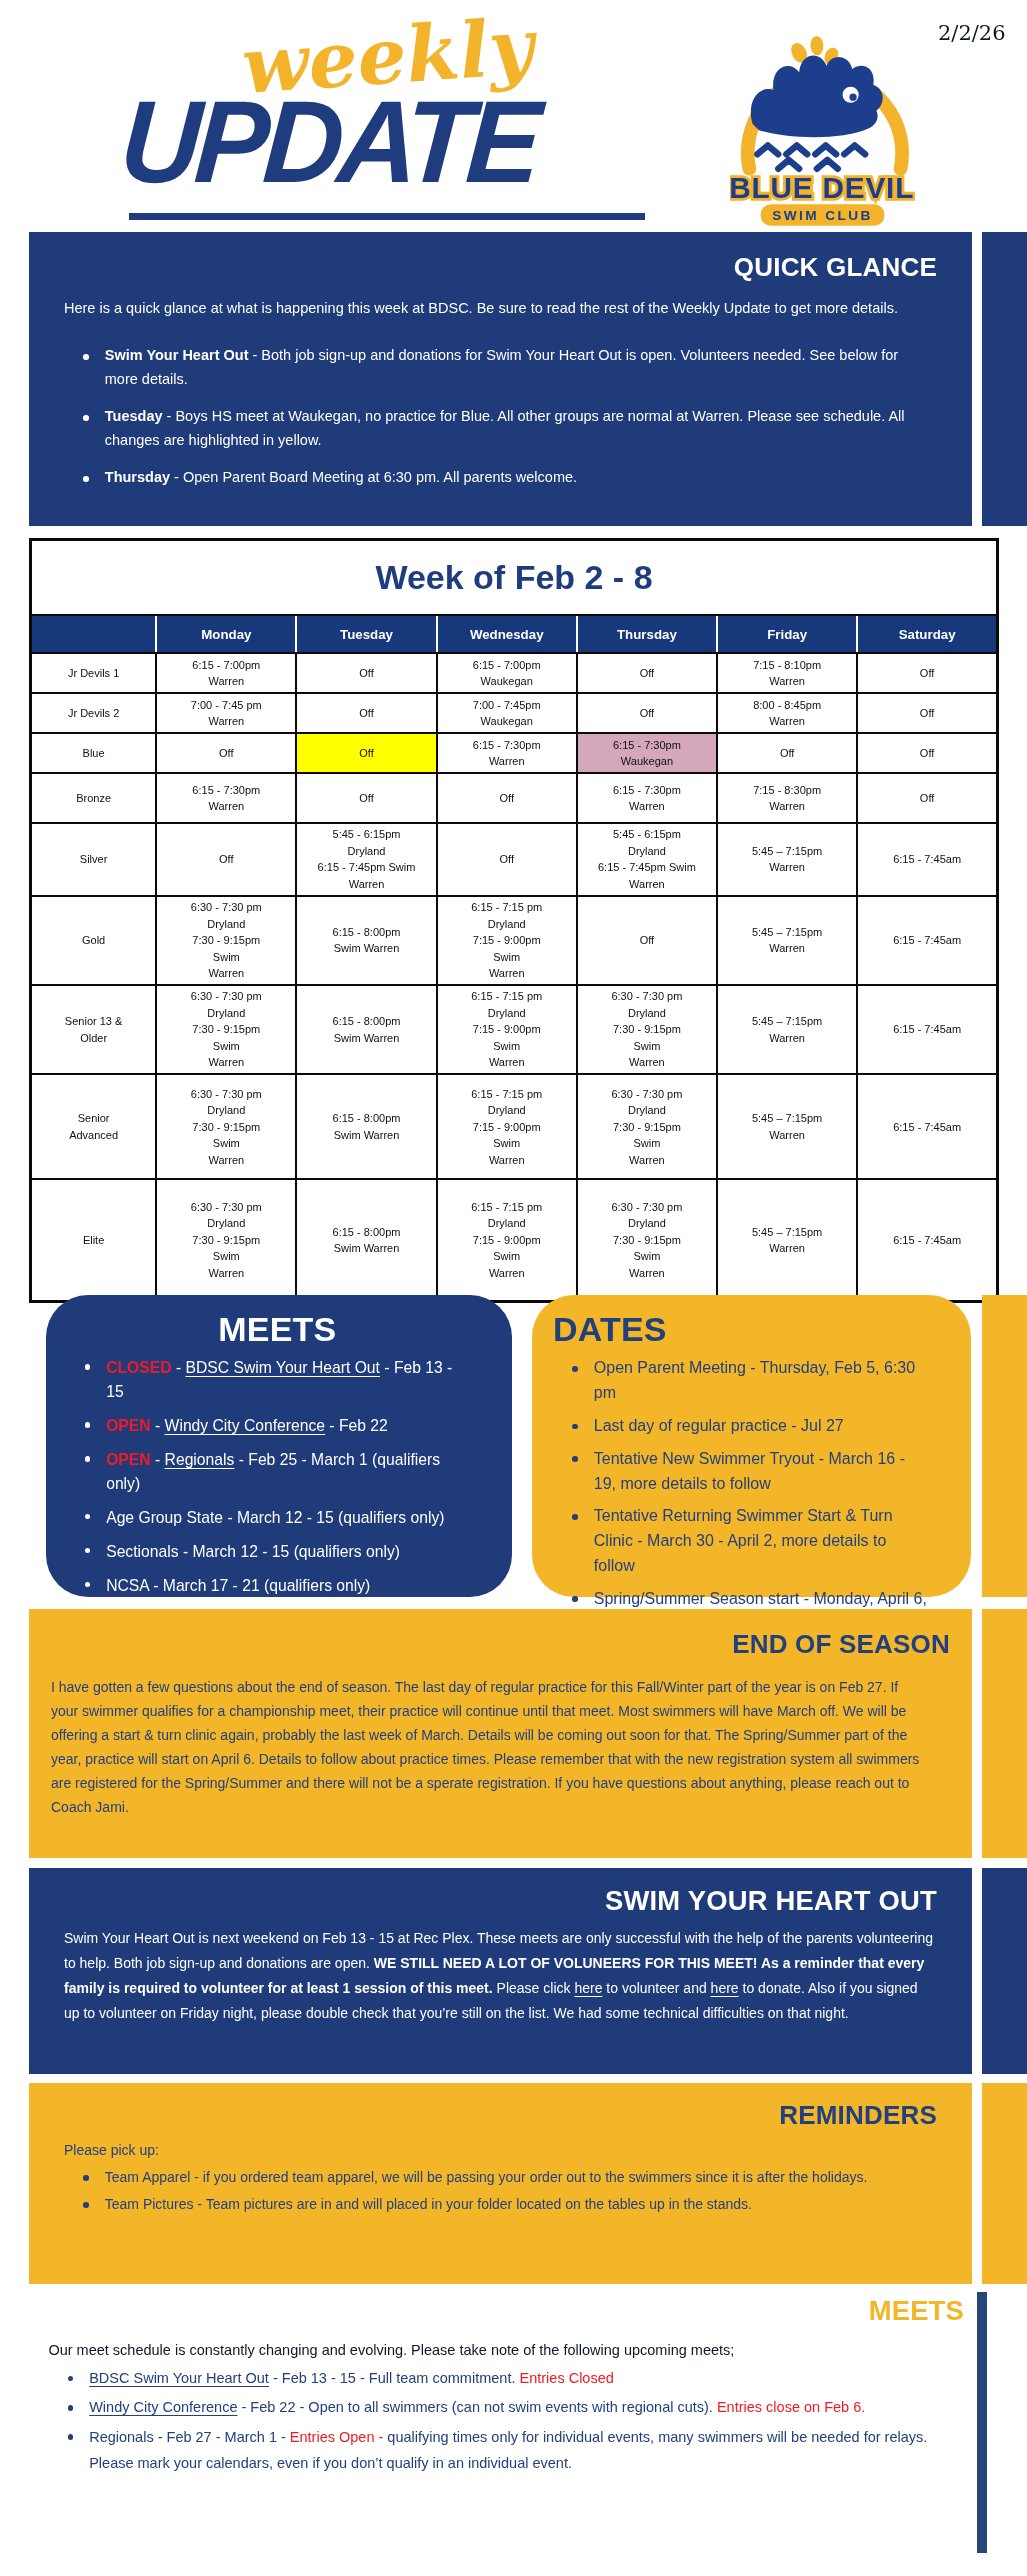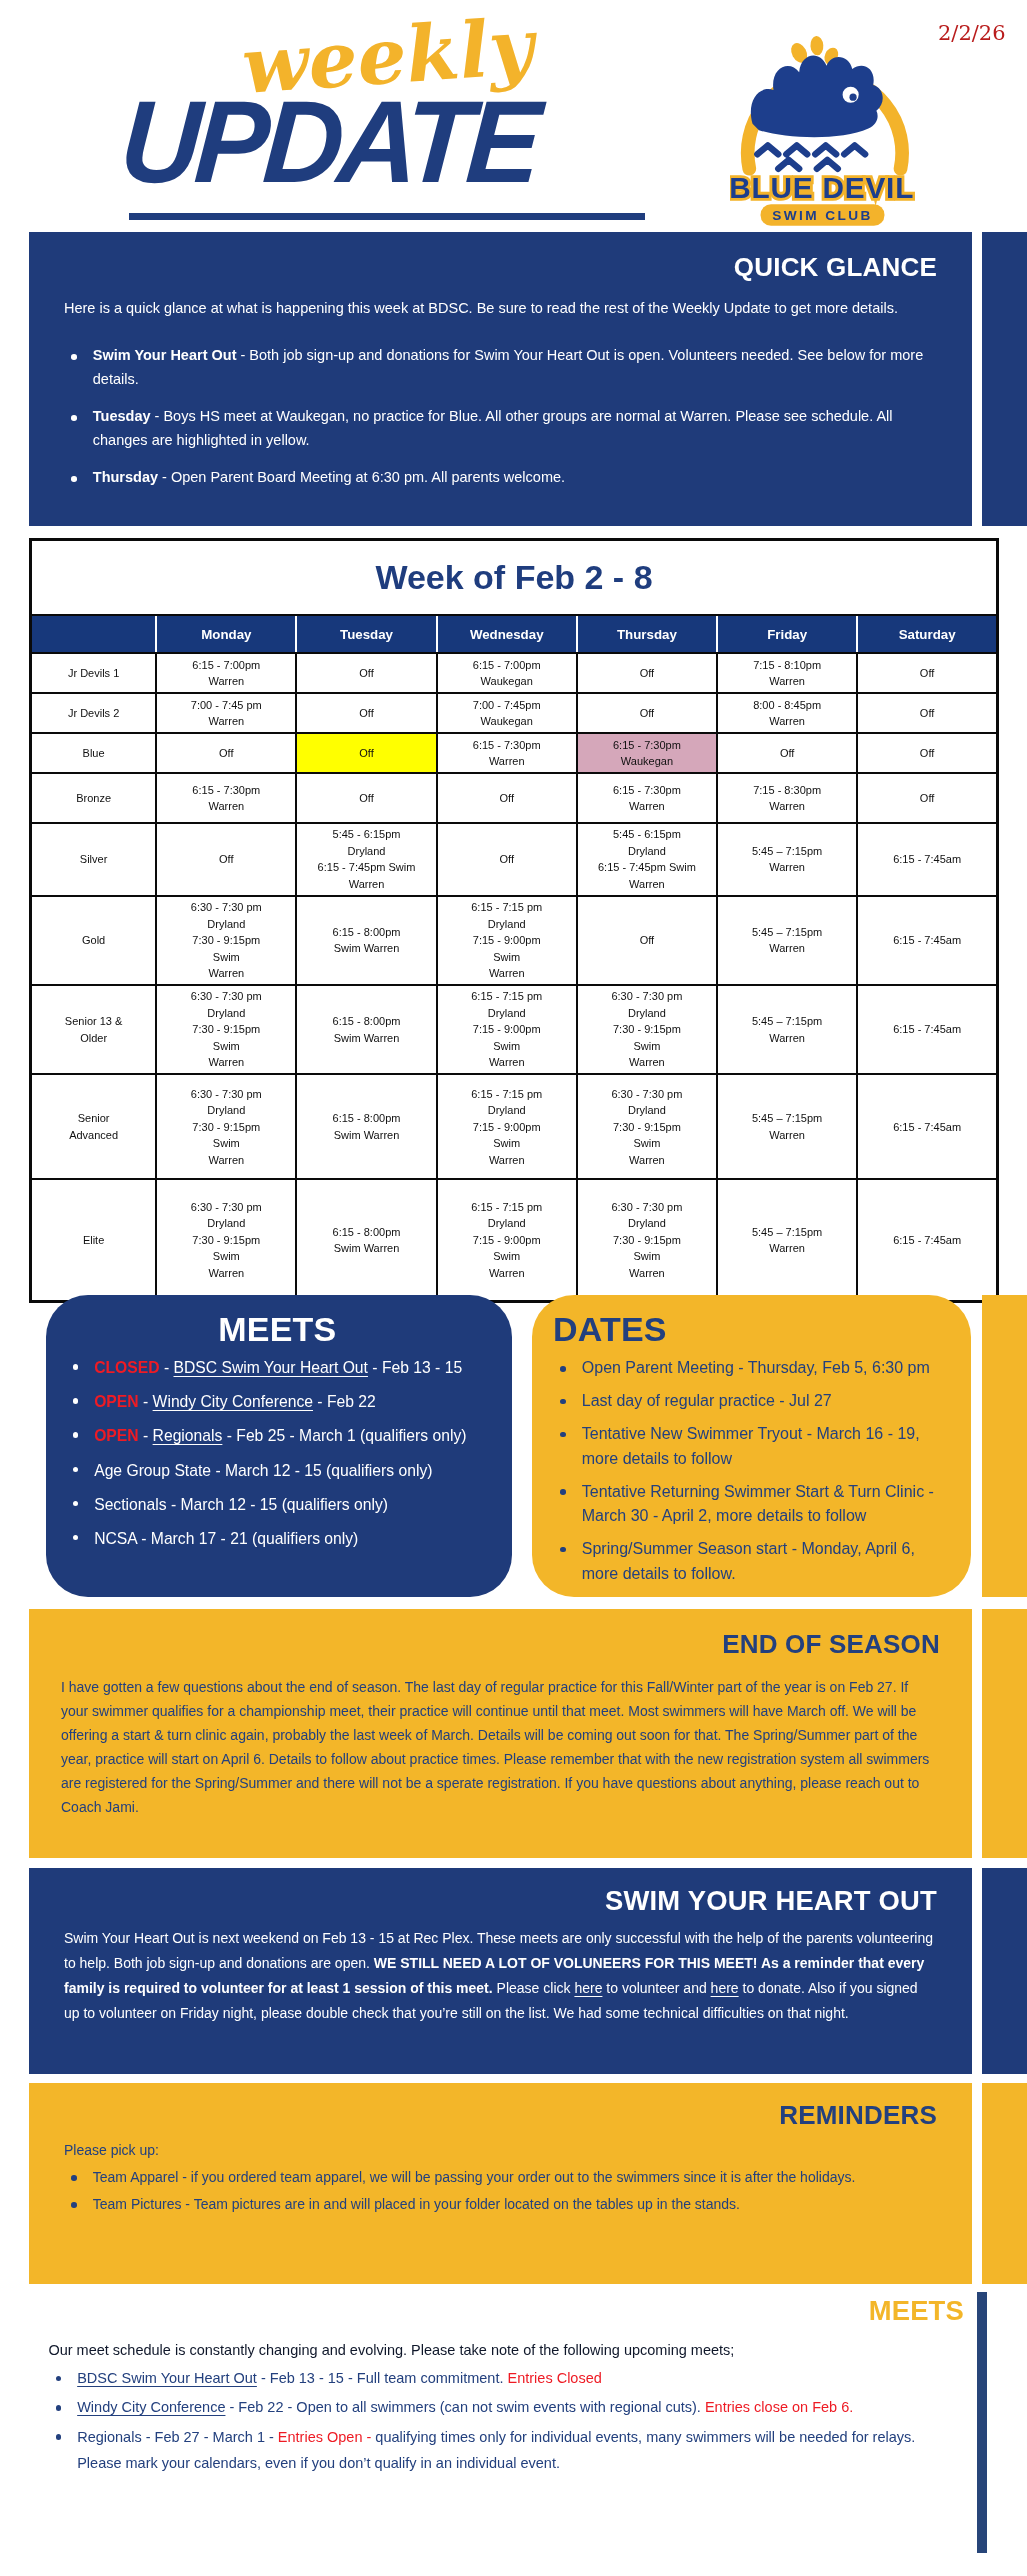--- a/index.html
+++ b/index.html
@@ -6,38 +6,38 @@
   .page{position:relative;width:1028px;height:2576px;background:#fff;overflow:hidden;
         font-family:"Liberation Sans",sans-serif;color:#23407E;}
 
   
   .hdr-weekly{position:absolute;left:242px;top:18px;font-family:"DejaVu Serif",serif;
     font-style:italic;font-weight:bold;font-size:77px;color:#F3B32B;transform:rotate(-4deg);line-height:1;}
   .hdr-update{position:absolute;left:121px;top:87px;font-size:111px;font-weight:900;font-style:italic;
     color:#1F3D7E;letter-spacing:-5.6px;line-height:1;transform:skewX(-4deg) scaleY(1.05);}
   .hdr-underline{position:absolute;left:129px;top:213px;width:516px;height:6.5px;background:#1F3D7E;}
   .hdr-date{position:absolute;left:938px;top:21px;font-family:"DejaVu Serif",serif;
-    font-size:21px;color:#b91c1c;}
+    font-size:21px;color:#0f172a;}
   .logo{position:absolute;left:730px;top:11.3px;}
 
   
   .box{position:absolute;left:29px;width:943px;box-sizing:border-box;}
   .navy-box{background:#1F3B7A;color:#ffffff;}
   .gold-box{background:#F3B629;color:#23407E;}
   .stripe{position:absolute;left:982px;width:46px;}
   .s-navy{background:#1F3B7A;} .s-gold{background:#F3B629;}
   .scroll-thumb{position:absolute;left:977px;top:2292px;width:9.7px;height:261px;background:#274579;}
 
   .sec-title{font-weight:800;letter-spacing:0.2px;line-height:1.1;text-align:right;}
   .w-title{color:#fff;font-size:26px;}
   .n-title{color:#23407E;font-size:26px;}
   .g-title{color:#F3B629;font-size:27.4px;}
 
   .body-txt{font-size:14.5px;line-height:1.78;}
-  ul.blist{list-style:none;margin:4px;padding:0;}
+  ul.blist{list-style:none;margin:16px;padding:0;}
   ul.blist li{display:flex;align-items:flex-start;}
   .dot{flex:0 0 auto;width:5.6px;height:5.6px;border-radius:50%;margin:9.7px 16px 0 3.2px;}
   .dot-w{background:#fff;} .dot-n{background:#23407E;}
   .b{font-weight:700;}
   .u{text-decoration:underline;text-underline-offset:3.2px;cursor:pointer;}
   .red{color:#EE1B24;font-weight:700;}
   .red-n{color:#EE1B24;}
 
   
   .qg{top:232px;height:294px;padding:21px 35px;}
@@ -69,21 +69,21 @@
   .meetsbox .dot{margin-top:8px;}
   .datesbox{position:absolute;left:532px;top:1295px;width:439px;height:302px;border-radius:42px;
     background:#F3B629;color:#23407E;box-sizing:border-box;padding:16px 24px 16px 21px;}
   .datesbox h2{margin:0;text-align:left;font-size:34px;font-weight:800;color:#23407E;}
   .datesbox ul{margin-top:8px;}
   .datesbox li{font-size:16px;line-height:1.55;margin-bottom:8px;}
   .datesbox .dot{margin-top:9.7px;}
   .stripe-md{top:1295px;height:302px;}
 
   
-  .eos{top:1609px;height:249px;padding:21px 32px;}
+  .eos{top:1609px;height:249px;padding:21px 22px;}
   .eos .body-txt{margin-top:16px;line-height:1.72;font-size:14px;max-width:871px;}
   
   .syho{top:1868px;height:206px;padding:18px 35px;}
   .syho .body-txt{margin-top:9.7px;line-height:1.8;font-size:14px;}
   .syho .sec-title{font-size:27.4px;}
   
   .rem{top:2083px;height:201px;padding:18px 35px;}
   .rem .body-txt{margin-top:9.7px;font-size:14px;line-height:1.7;}
   .rem ul{margin-top:3.2px;}
   .rem li{font-size:14px;line-height:1.7;margin-bottom:3.2px;}

